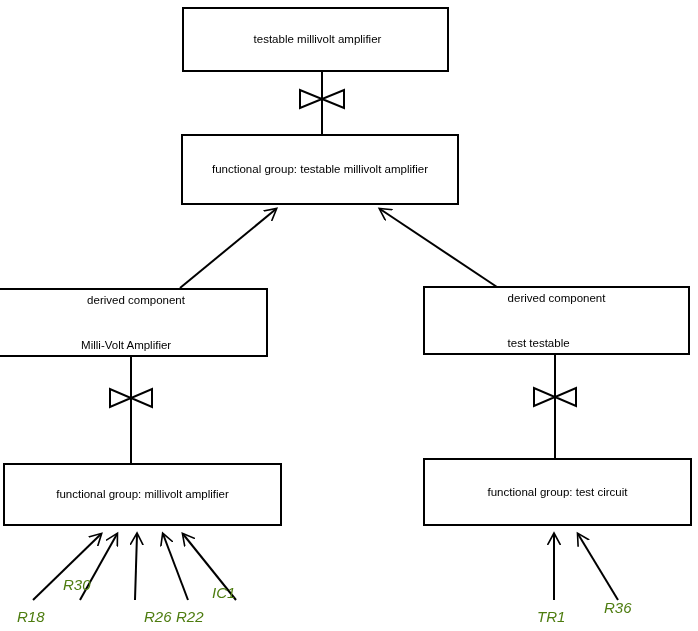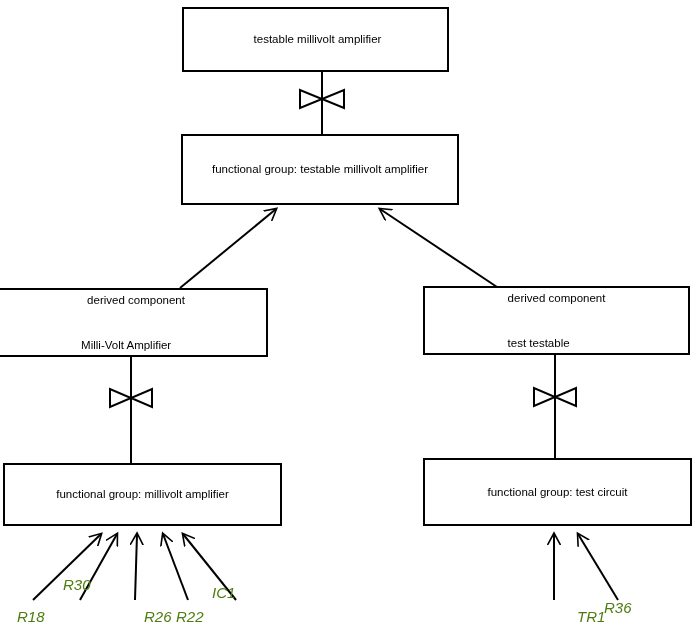--- a/index.html
+++ b/index.html
@@ -61,21 +61,21 @@
   #box-derived-mv-amp          { left: -2px;  top: 288px; width: 270px; height: 69px; }
   #box-derived-test-circuit    { left: 423px; top: 286px; width: 267px; height: 69px; }
   #box-fg-mv-amp               { left: 3px;   top: 463px; width: 279px; height: 63px; }
   #box-fg-test-circuit         { left: 423px; top: 458px; width: 269px; height: 68px; }
 
   #label-r18 { left: 17px;  top: 608px; }
   #label-r30 { left: 63px;  top: 576px; }
   #label-r26 { left: 116px; top: 608px; margin-left: 28px; }
   #label-r22 { left: 176px; top: 608px; }
   #label-ic1 { left: 212px; top: 584px; }
-  #label-tr1 { left: 537px; top: 608px; margin-left: 40px; }
+  #label-tr1 { left: 537px; top: 608px; }
   #label-r36 { left: 604px; top: 599px; }
 </style>
 </head>
 <body>
 
 <div id="canvas">
 
   <svg class="diagram-svg" viewBox="0 0 698 631">
     <defs>
       <marker id="openArrow" markerWidth="14" markerHeight="14" refX="11" refY="7" orient="auto" markerUnits="userSpaceOnUse">

